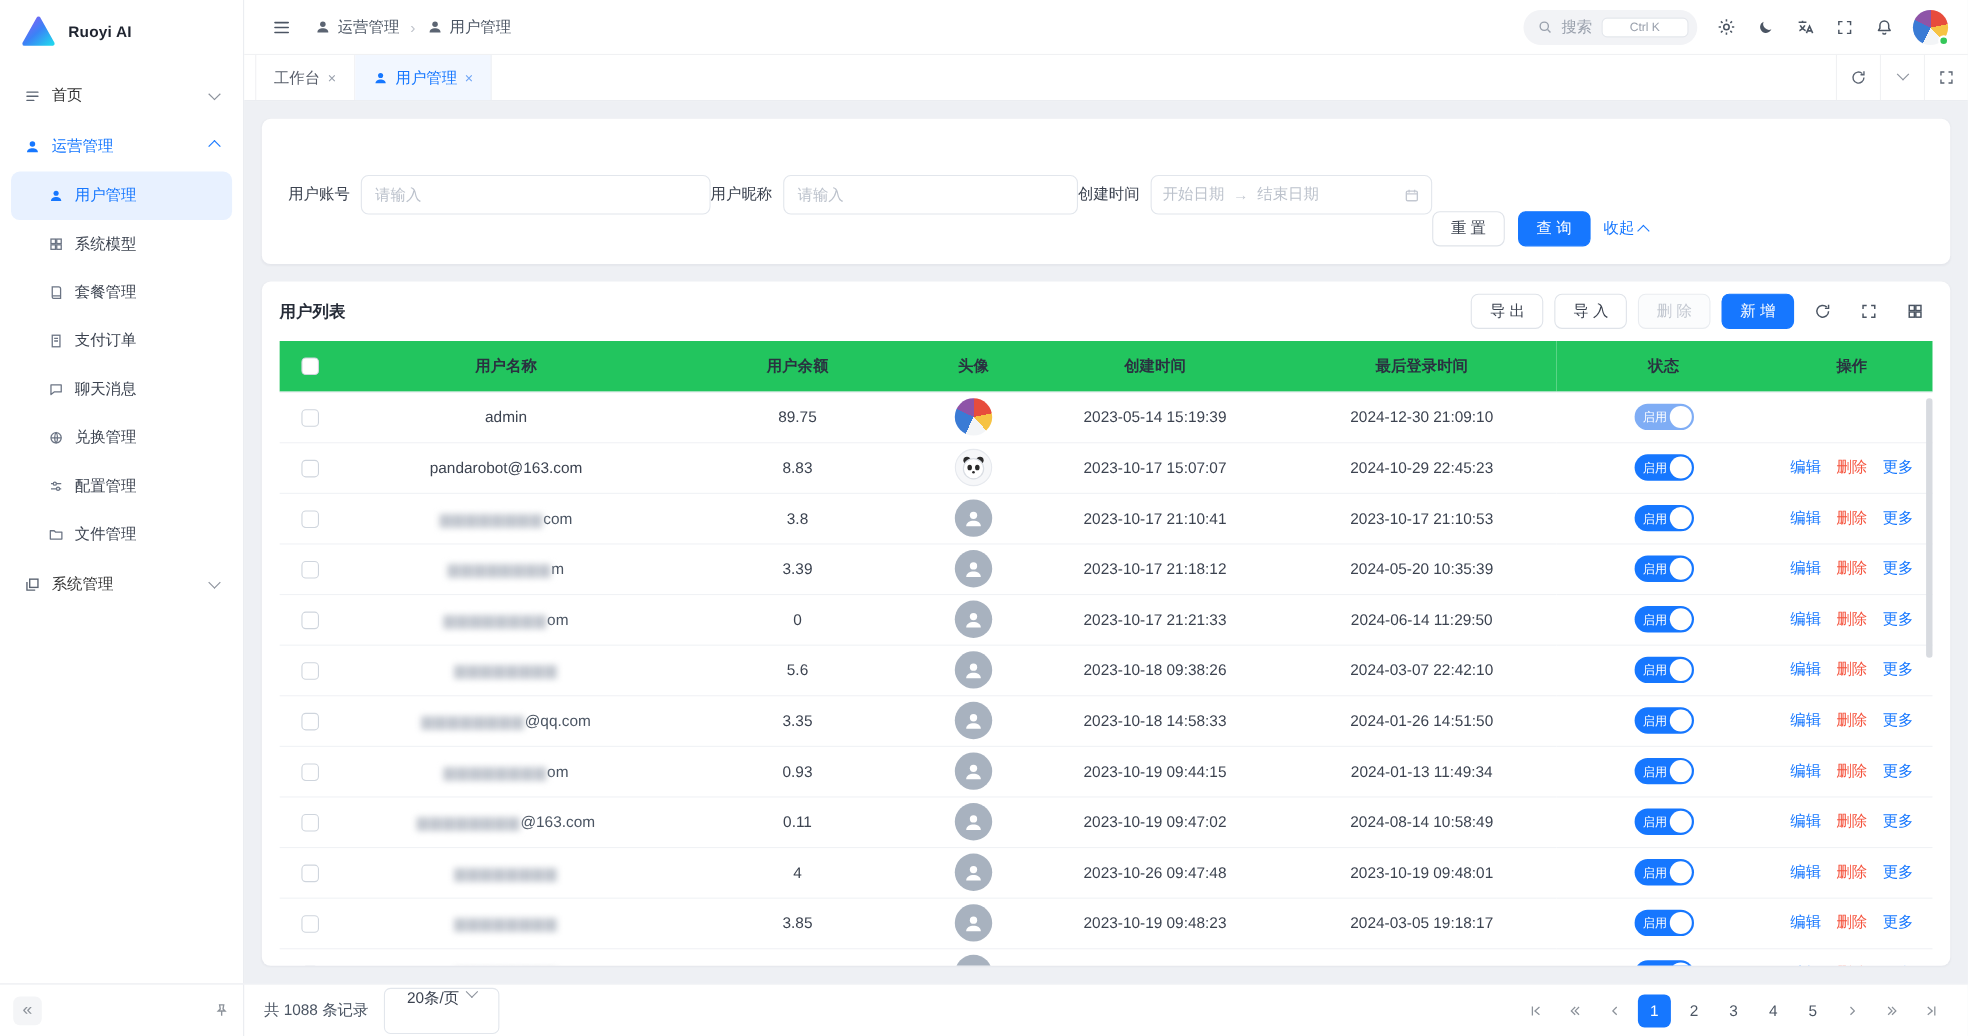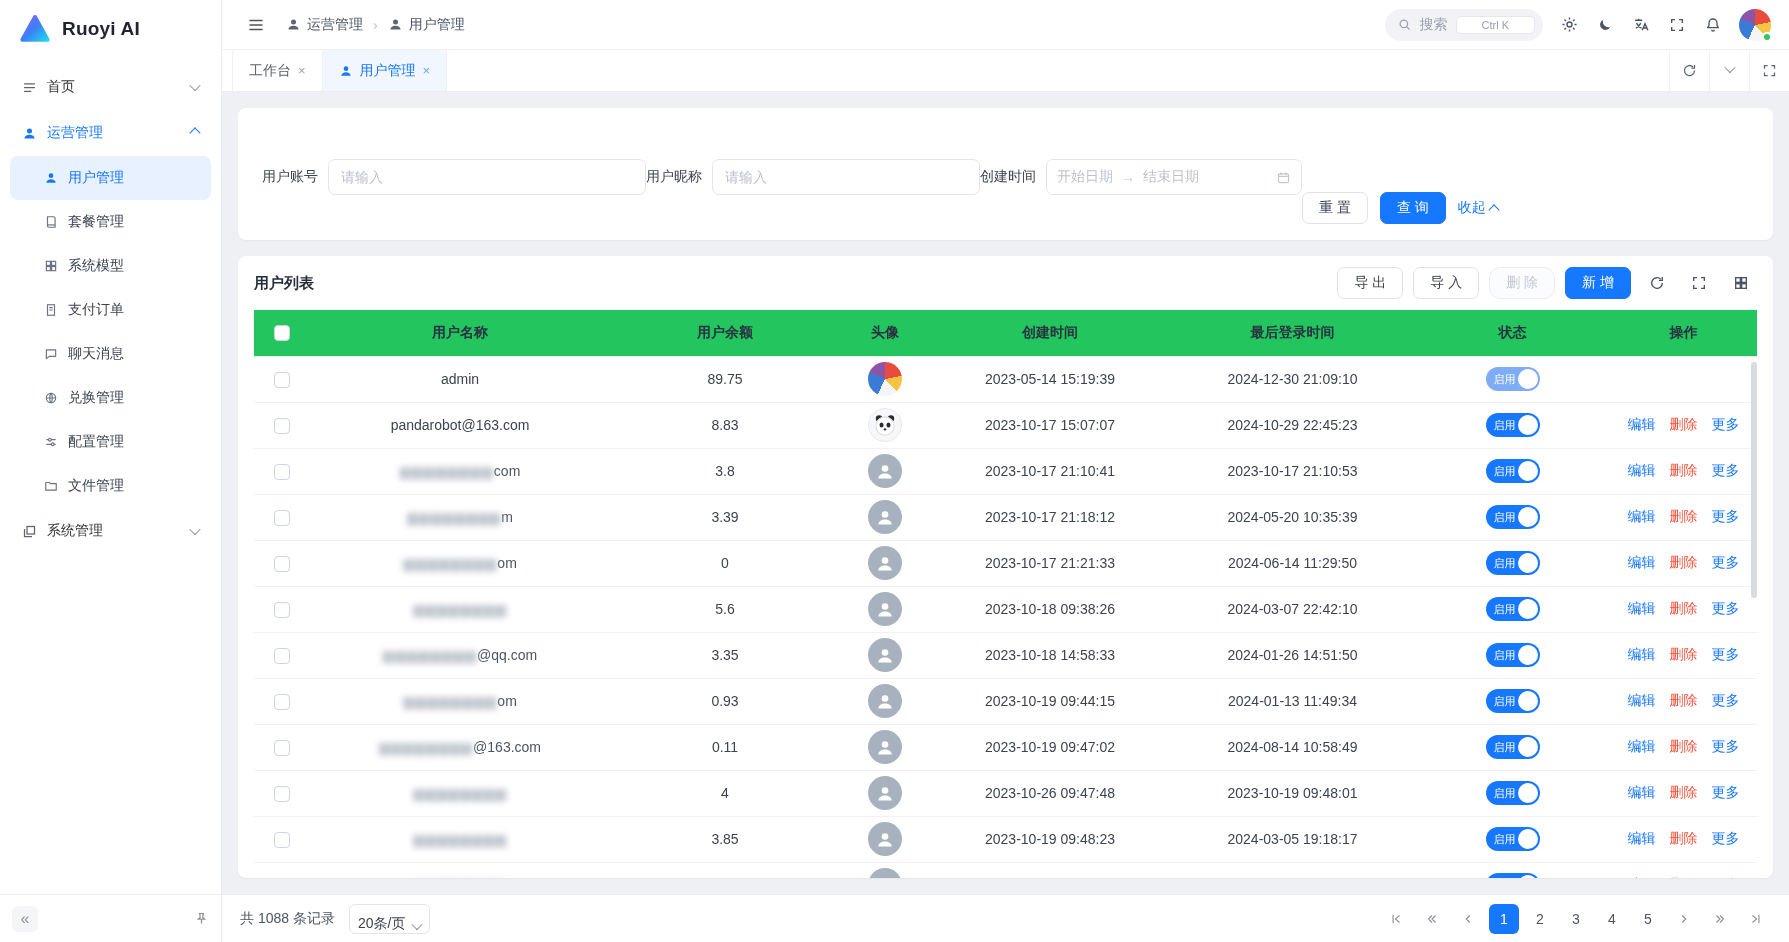--- a/index.html
+++ b/index.html
@@ -5,21 +5,21 @@
   * { margin:0; padding:0; box-sizing:border-box; }
   html,body { width:1789px; height:942px; overflow:hidden; }
   body { font-family:"Liberation Sans","DejaVu Sans",sans-serif; font-size:14px; color:#374151; background:#eef0f4; }
   .app { width:1789px; height:942px; display:flex; flex-direction:column; }
   .upper { flex:1; display:flex; min-height:0; }
 
   
   .sidebar { width:222px; background:#fff; border-right:1px solid #e9ecf0; display:flex; flex-direction:column; }
   .logo-row { height:58px; display:flex; align-items:center; gap:10px; padding:0 18px; flex:0 0 auto; }
   .logo-mark { width:34px; height:34px; display:flex; align-items:center; justify-content:center; }
-  .brand-name { font-size:19px; font-weight:700; color:#1f2430; letter-spacing:.2px; }
+  .brand-name { font-size:14px; font-weight:700; color:#1f2430; letter-spacing:.2px; }
   .menu { padding:6px 10px; overflow:hidden; flex:1; }
   .menu-item { height:46px; display:flex; align-items:center; gap:10px; padding:0 12px; border-radius:8px; color:#333; cursor:pointer; }
   .menu-item .ico { color:#5b6472; }
   .menu-item.parent-active, .menu-item.parent-active .ico { color:#1677ff; }
   .submenu-item { height:44px; display:flex; align-items:center; gap:10px; padding:0 12px 0 34px; border-radius:8px; color:#3c4350; cursor:pointer; }
   .submenu-item .ico { color:#6b7484; }
   .submenu-item.active { background:#e8f1ff; color:#1677ff; }
   .submenu-item.active .ico { color:#1677ff; }
   .menu-label { flex:0 1 auto; }
   .chev { width:8px; height:8px; border-right:1.7px solid currentColor; border-bottom:1.7px solid currentColor; display:inline-block; margin-left:auto; transform:rotate(45deg) translate(-1px,-1px); color:#8c929c; }
@@ -60,21 +60,21 @@
   .field { display:flex; align-items:center; gap:10px; }
   .field-label { color:#3c4350; white-space:nowrap; }
   .f-input { height:36px; border:1px solid #e2e6ec; border-radius:7px; padding:0 12px; font-size:14px; color:#374151; outline:none; background:#fff; font-family:inherit; }
   .f-input::placeholder { color:#bcc2cc; }
   .f-select { height:36px; border:1px solid #e2e6ec; border-radius:7px; padding:0 12px; display:flex; align-items:center; gap:8px; color:#bcc2cc; cursor:pointer; background:#fff; }
   .f-select .chev { margin-left:auto; color:#c3c8d1; }
   .f-range { height:36px; border:1px solid #e2e6ec; border-radius:7px; padding:0 10px; display:flex; align-items:center; gap:8px; color:#bcc2cc; cursor:pointer; background:#fff; }
   .filter-actions { margin-top:auto; display:flex; align-items:center; justify-content:flex-end; gap:12px; }
   .btn { height:32px; padding:0 16px; border-radius:7px; border:1px solid #dfe3e9; background:#fff; color:#3c4350; font-size:14px; cursor:pointer; display:inline-flex; align-items:center; justify-content:center; font-family:inherit; }
   .btn.primary { background:#1677ff; border-color:#1677ff; color:#fff; }
-  .btn.disabled { color:#c3c8d1; border-color:#e9ecf0; background:#fbfcfd; cursor:not-allowed;border-radius:11px; }
+  .btn.disabled { color:#c3c8d1; border-color:#e9ecf0; background:#fbfcfd; cursor:not-allowed; }
   .link-collapse { color:#1677ff; display:inline-flex; align-items:center; gap:4px; cursor:pointer; }
   .link-collapse .chev { color:#1677ff; }
 
   
   .table-card { flex:1; min-height:0; padding:0 16px; display:flex; flex-direction:column; overflow:hidden; }
   .table-title-row { height:54px; display:flex; align-items:center; flex:0 0 auto; }
   .table-title { font-size:15px; font-weight:700; color:#262c38; }
   .table-toolbar { margin-left:auto; display:flex; align-items:center; gap:10px; }
   .table-wrap { flex:1; min-height:0; overflow:hidden; position:relative; }
   table { width:1503px; border-collapse:collapse; table-layout:fixed; }
@@ -94,21 +94,21 @@
   .row-link.del { color:#f5533d; }
   .redacted { filter:blur(3px); color:#c2c7cf; letter-spacing:1px; user-select:none; }
   .suffix { color:#4b5563; }
   .vscroll { position:absolute; right:0; top:52px; width:6px; height:236px; border-radius:3px; background:#d8dbe0; }
 
   
   .footer { height:48px; border-top:1px solid #e9ecf0; background:#fff; display:flex; flex:0 0 auto; }
   .footer-left { width:222px; border-right:1px solid #e9ecf0; display:flex; align-items:center; justify-content:space-between; padding:0 12px; }
   .footer-main { flex:1; display:flex; align-items:center; padding:0 18px; gap:14px; }
   .total-text { color:#4b5563; }
-  .page-size { height:30px; border:1px solid #e2e6ec; border-radius:6px; padding:0 8px; display:flex; align-items:flex-end; gap:8px; color:#3c4350; cursor:pointer; background:#fff; }
+  .page-size { height:42px; border:1px solid #e2e6ec; border-radius:6px; padding:0 20px; display:flex; align-items:flex-start; gap:8px; color:#3c4350; cursor:pointer; background:#fff; }
   .pager { margin-left:auto; display:flex; align-items:center; gap:6px; }
   .page-btn { min-width:30px; height:30px; border-radius:6px; display:flex; align-items:center; justify-content:center; color:#4b5563; cursor:pointer; background:transparent; border:none; font-size:14px; font-family:inherit; }
   .page-btn.nav { color:#8c929a; }
   .page-btn.active { background:#1677ff; color:#fff; }
   .collapse-btn { color:#8c929a; font-size:16px; cursor:pointer; width:26px; height:26px; display:flex; align-items:center; justify-content:center; border-radius:6px; background:#f4f5f7; }
   .pin-btn { color:#8c929a; cursor:pointer; display:flex; align-items:center; }
   .ico { display:inline-flex; align-items:center; justify-content:center; }
   .ico svg { display:block; }
 </style>
 </head>
@@ -158,36 +158,36 @@
               <svg viewBox="0 0 24 24" width="14" height="14" fill="currentColor">
                 <circle cx="12" cy="8" r="4"></circle>
                 <path d="M4 20c0-4 4-6 8-6s8 2 8 6z"></path>
               </svg>
             </span>
             <span class="menu-label">用户管理</span>
           </div>
           <div class="submenu-item">
             <span class="ico">
               <svg viewBox="0 0 24 24" width="14" height="14" fill="none" stroke="currentColor" stroke-width="2">
-                <path d="M6 3h10a3 3 0 0 1 3 3v15H8a2 2 0 0 1-2-2z"></path>
-                <path d="M6 17h13"></path>
-              </svg>
-            </span>
-            <span class="menu-label">套餐管理</span>
-          </div>
-          <div class="submenu-item">
-            <span class="ico">
-              <svg viewBox="0 0 24 24" width="14" height="14" fill="none" stroke="currentColor" stroke-width="2">
                 <rect x="4" y="4" width="7" height="7"></rect>
                 <rect x="13" y="4" width="7" height="7"></rect>
                 <rect x="4" y="13" width="7" height="7"></rect>
                 <rect x="13" y="13" width="7" height="7"></rect>
               </svg>
             </span>
             <span class="menu-label">系统模型</span>
+          </div>
+          <div class="submenu-item">
+            <span class="ico">
+              <svg viewBox="0 0 24 24" width="14" height="14" fill="none" stroke="currentColor" stroke-width="2">
+                <path d="M6 3h10a3 3 0 0 1 3 3v15H8a2 2 0 0 1-2-2z"></path>
+                <path d="M6 17h13"></path>
+              </svg>
+            </span>
+            <span class="menu-label">套餐管理</span>
           </div>
           <div class="submenu-item">
             <span class="ico">
               <svg viewBox="0 0 24 24" width="14" height="14" fill="none" stroke="currentColor" stroke-width="2">
                 <rect x="6" y="3" width="12" height="18"></rect>
                 <path d="M9 8h6M9 12h6"></path>
               </svg>
             </span>
             <span class="menu-label">支付订单</span>
           </div>

